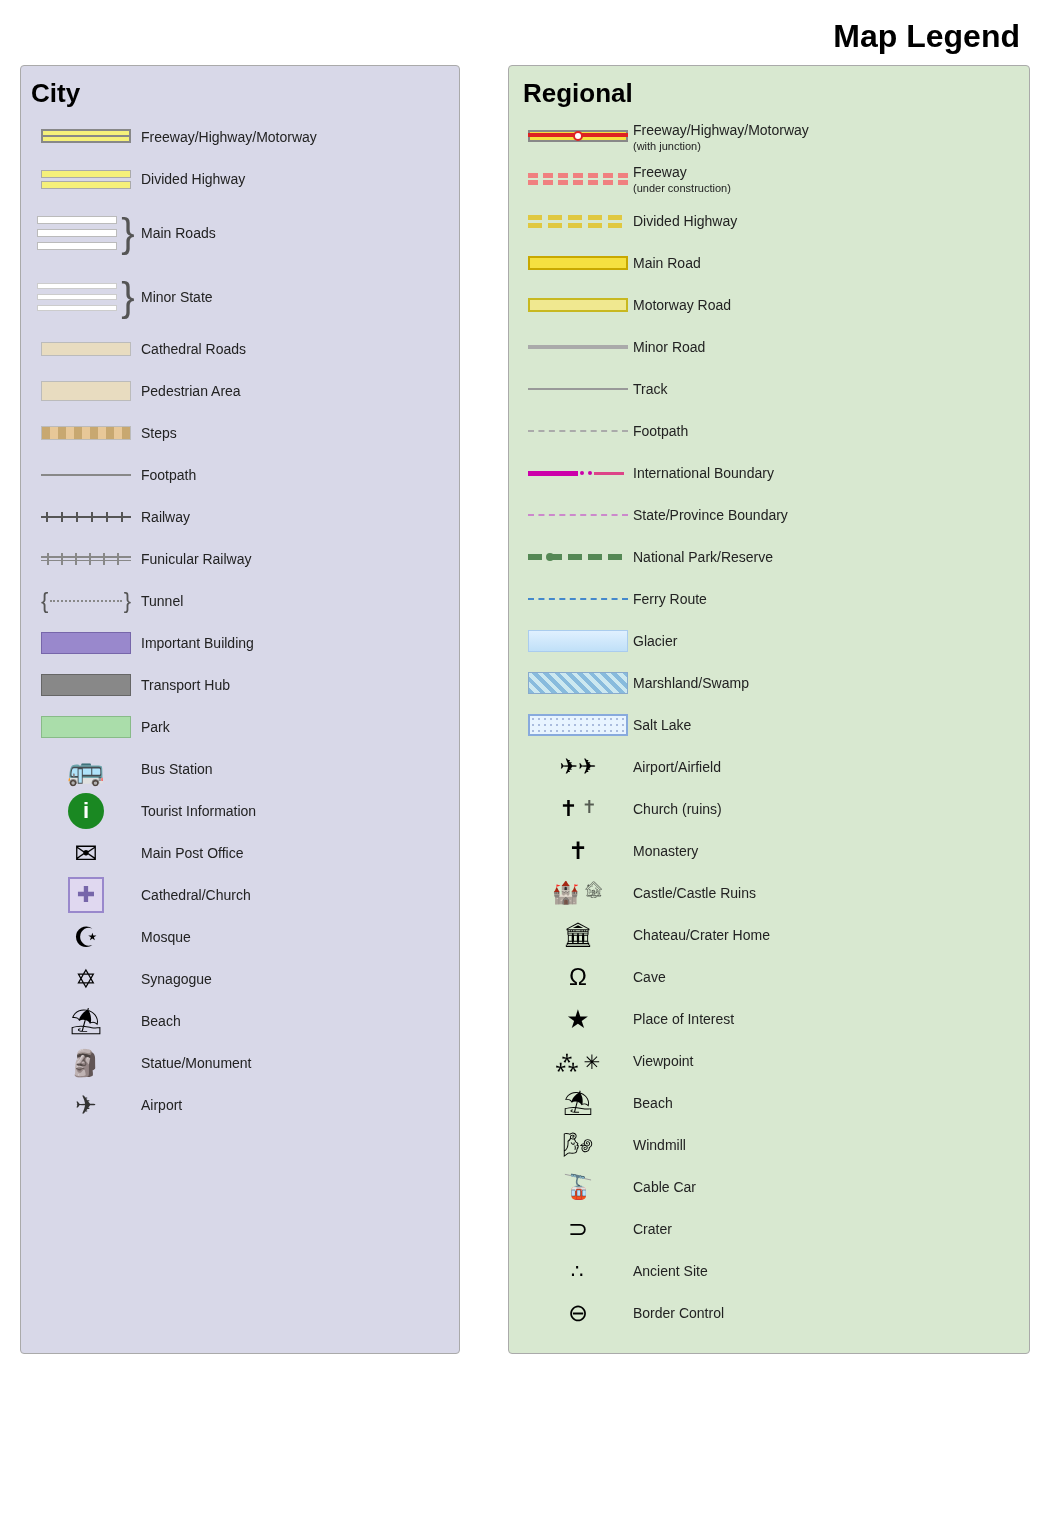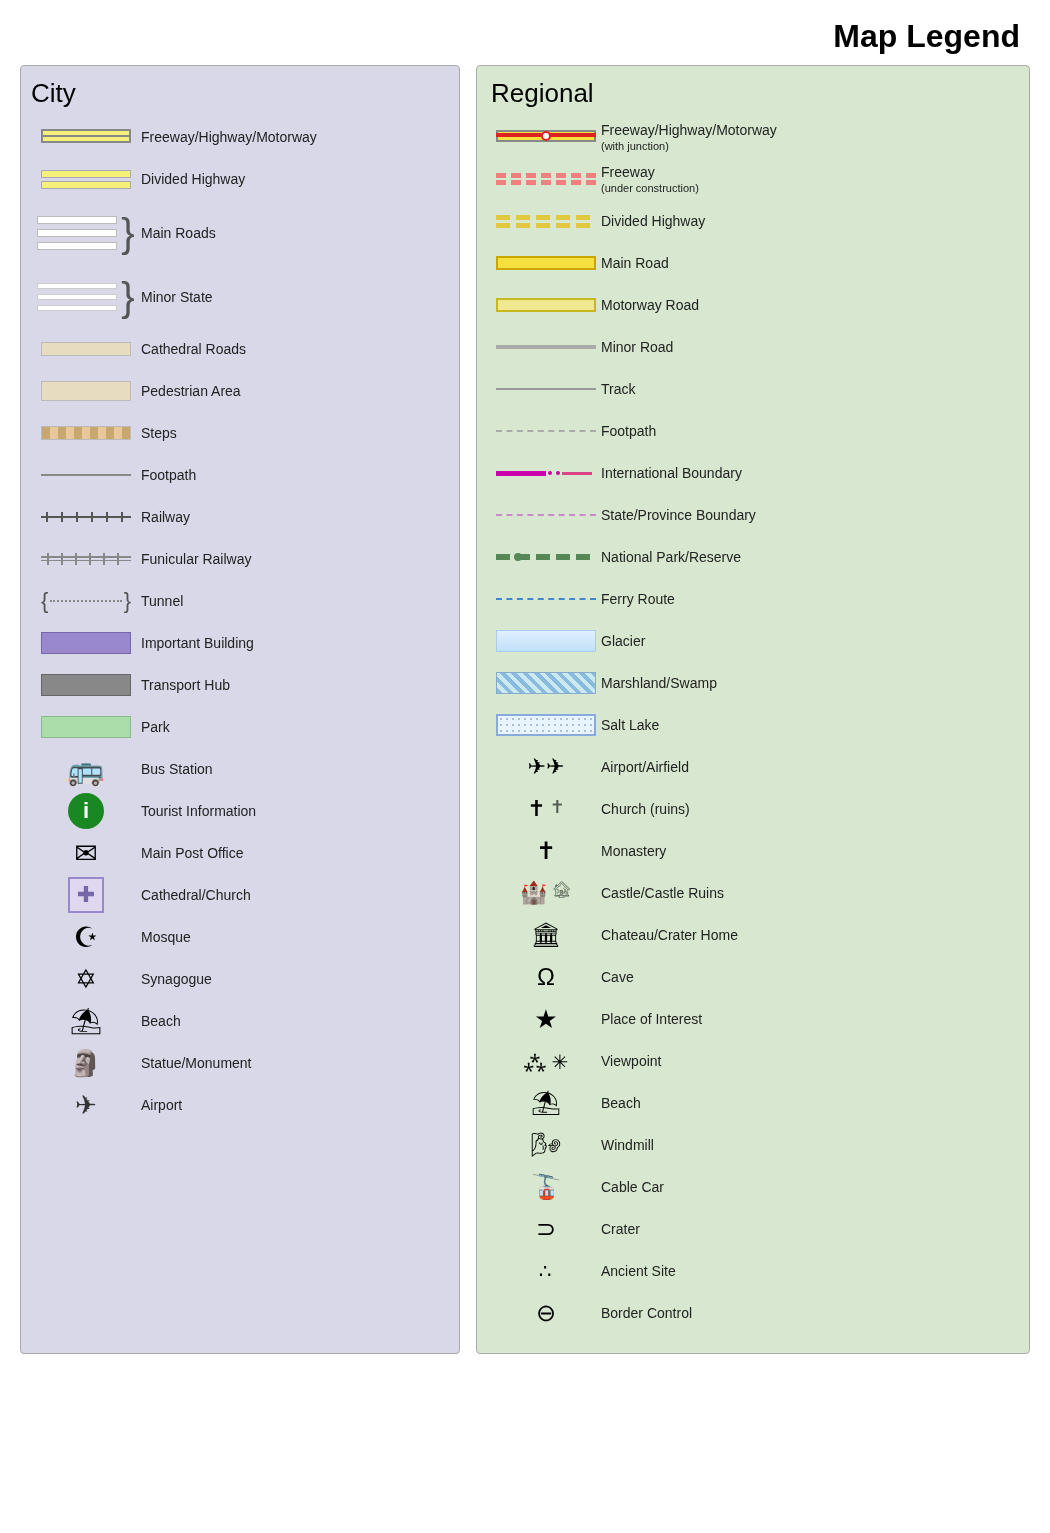--- a/index.html
+++ b/index.html
@@ -30,32 +30,33 @@
       background: #d8d8e8;
       border: 1.5px solid #aaa;
       border-radius: 4px;
       width: 440px;
       padding: 12px 10px 16px 10px;
       flex-shrink: 0;
     }
 
     .column-title {
       font-size: 26px;
-      font-weight: normal;
+      font-weight: bold;
       color: #000;
       margin-bottom: 10px;
     }
 
     
     .regional-column {
       background: #d8e8d0;
       border: 1.5px solid #aaa;
       border-radius: 4px;
       flex: 1;
       padding: 12px 10px 16px 14px;
+      margin-left: 32px;
     }
 
     .legend-row {
       display: flex;
       align-items: center;
       margin-bottom: 6px;
       min-height: 36px;
     }
 
     .legend-icon {

